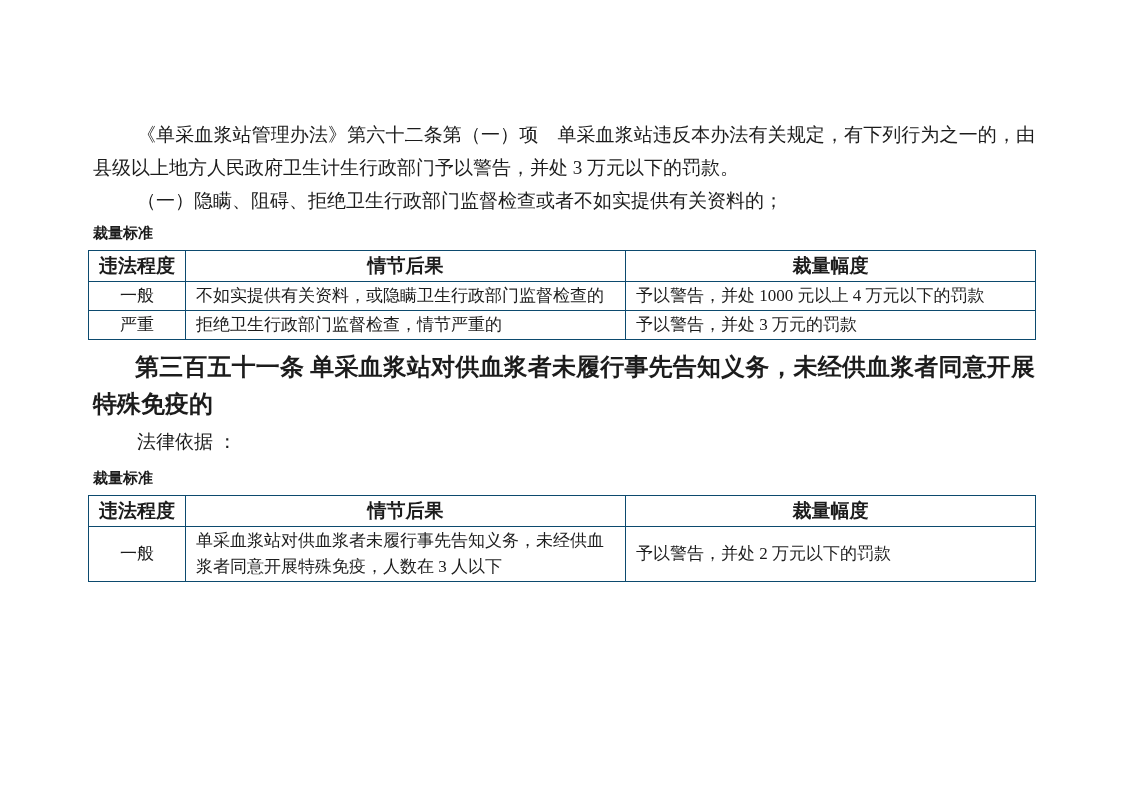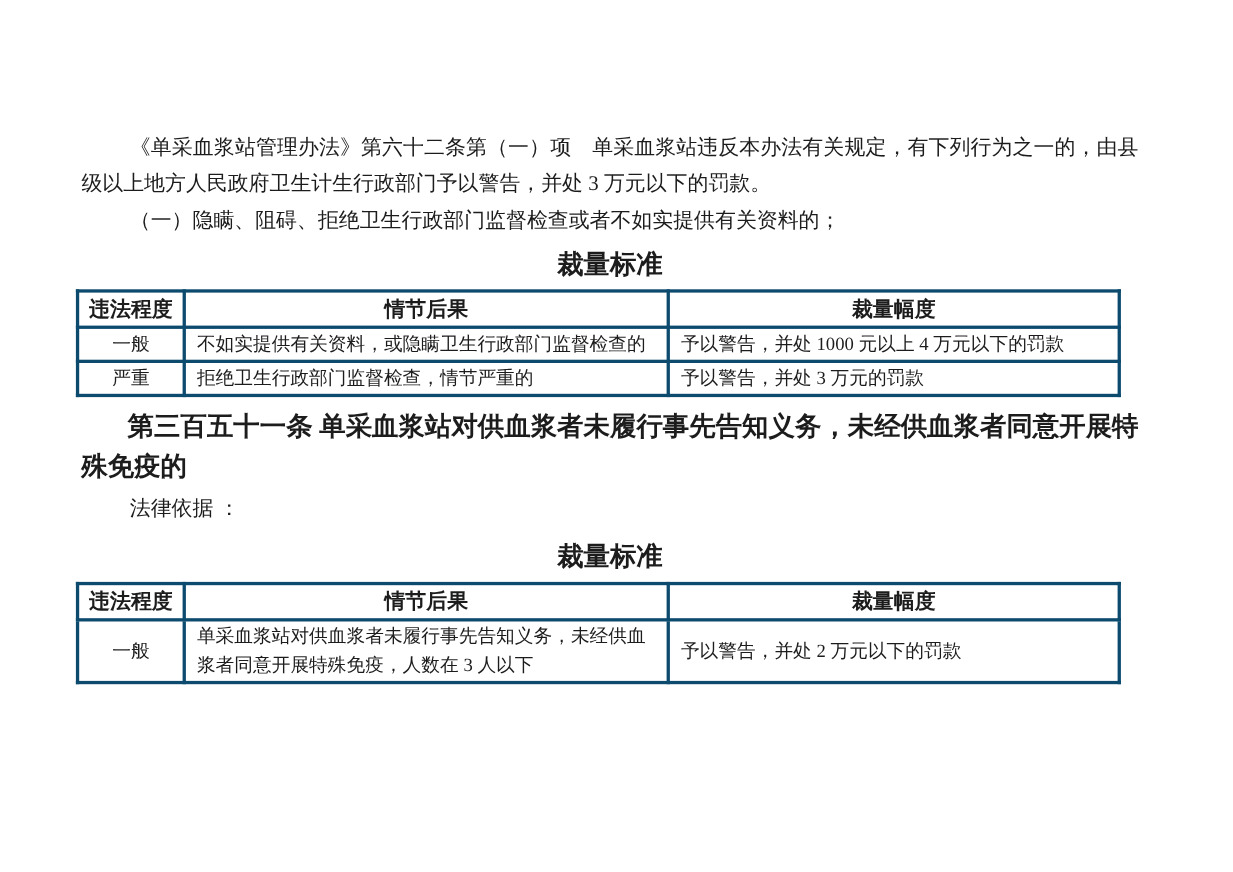--- a/index.html
+++ b/index.html
@@ -8,21 +8,21 @@
     height: 793px;
     background: #ffffff;
     color: #1c1c1c;
     font-family: "Liberation Serif", "DejaVu Serif", serif;
     overflow: hidden;
   }
   .page {
     box-sizing: border-box;
     width: 1121px;
     height: 793px;
-    padding: 118px 86px 0 74px;
+    padding: 118px 86px 0 93px;
   }
   .para {
     font-size: 19px;
     line-height: 33px;
     text-indent: 44px;
     margin: 0;
     text-align: justify;
   }
   .para.no-justify { text-align: left; }
   .article-heading {
@@ -35,32 +35,32 @@
   }
   .legal-basis {
     font-size: 19px;
     line-height: 33px;
     text-indent: 44px;
     margin: 2px 0 11px 0;
   }
   .table-title {
     font-family: "Liberation Sans", "DejaVu Sans", sans-serif;
     font-weight: bold;
-    font-size: 24px;
-    text-align: center;
+    font-size: 15px;
+    text-align: left;
     margin: 7px 0 7px 0;
   }
   table.ruling {
     border-collapse: collapse;
     table-layout: fixed;
     width: 947px;
     margin-left: -5px;
   }
   table.ruling th, table.ruling td {
-    border: 3px solid #0c4a6e;
+    border: 1px solid #0c4a6e;
     box-sizing: border-box;
     margin-top: 43px;
   }
   table.ruling th {
     font-family: "Liberation Sans", "DejaVu Sans", sans-serif;
     font-weight: bold;
     font-size: 19px;
     text-align: center;
     padding: 2px 4px;
     height: 28px;

